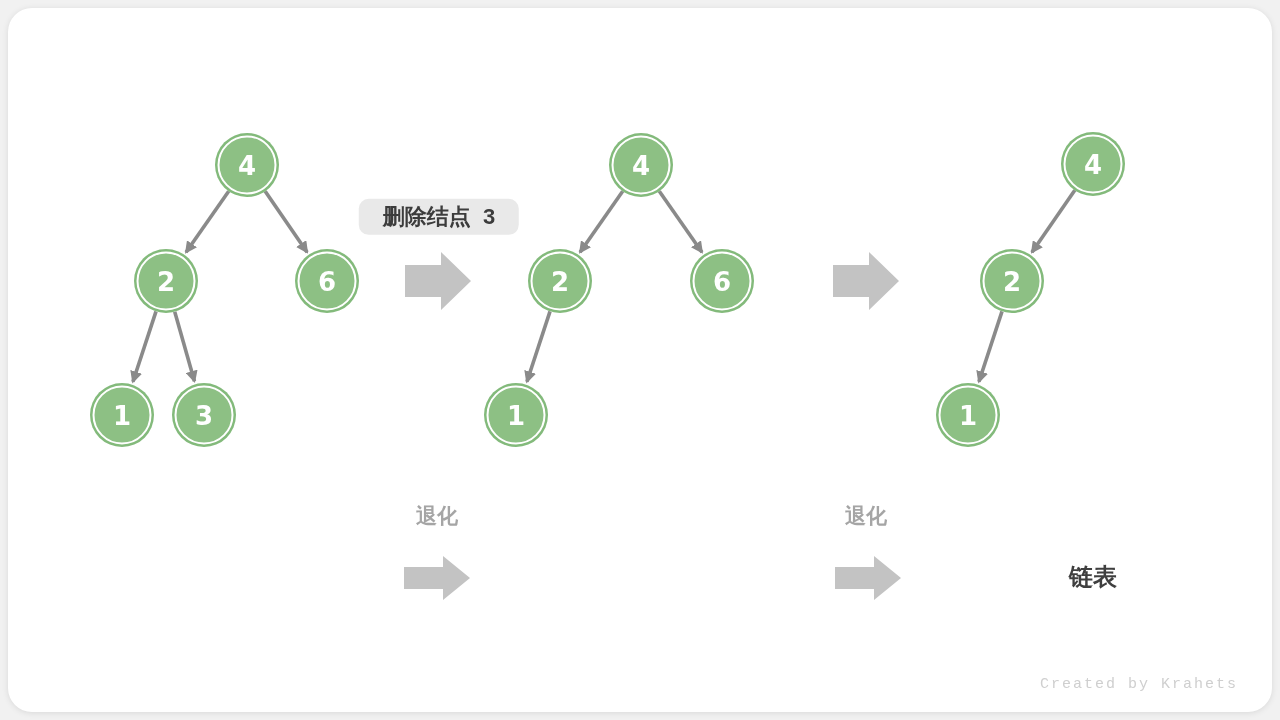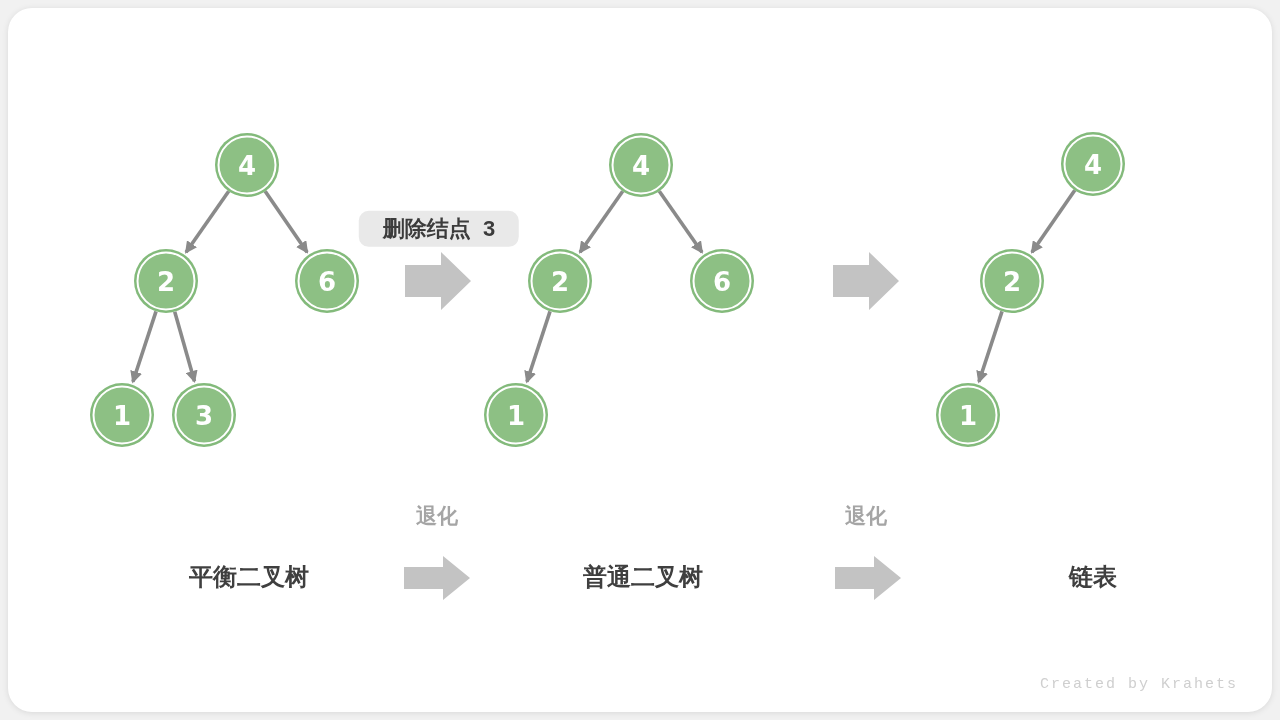--- a/index.html
+++ b/index.html
@@ -23,21 +23,21 @@
     color:var(--node-text,#fff);
     display:flex;align-items:center;justify-content:center;
     font-size:26px;font-weight:600;
     transform:translate(-50%,-50%);
     font-family:"DejaVu Sans",sans-serif;
   }
   .op-label{
     position:absolute;transform:translate(-50%,-50%);
     background:var(--op-label-bg,#e9e9e9);color:var(--op-label-text,#3c3c3c);
     font-size:22px;font-weight:bold;white-space:pre;
-    padding:5px 24px;border-radius:10px;line-height:1.2;margin-top:12px;
+    padding:5px 24px;border-radius:10px;line-height:1.2;
   }
   .degrade{
     position:absolute;transform:translate(-50%,-50%);
     color:var(--degrade-text,#a5a5a5);font-size:21px;font-weight:bold;white-space:pre;
   }
   .caption{
     position:absolute;transform:translate(-50%,-50%);
     color:var(--caption-text,#3f3f3f);font-size:24px;font-weight:bold;white-space:pre;
   }
   .watermark{
@@ -84,18 +84,16 @@
     <div class="node" style="left: 722px; top: 281px;">6</div>
     <div class="node" style="left: 516px; top: 415px;">1</div>
     <div class="node" style="left: 1093px; top: 164px;">4</div>
     <div class="node" style="left: 1012px; top: 281px;">2</div>
     <div class="node" style="left: 968px; top: 415px;">1</div>
   </div>
 <div class="layer" id="labels-layer">
     <div class="op-label" style="left: 439px; top: 217px;">删除结点  3</div>
     <div class="degrade" style="left: 437px; top: 516px;">退化</div>
     <div class="degrade" style="left: 866px; top: 516px;">退化</div>
-    <div class="caption" style="left: 249px; top: 577px;">平衡二叉树</div>
-    <div class="caption" style="left: 643px; top: 577px;">普通二叉树</div>
     <div class="caption" style="left: 1093px; top: 577px;">链表</div>
   </div>
 
 <div class="watermark">Created by Krahets</div>
 
 </body></html>

